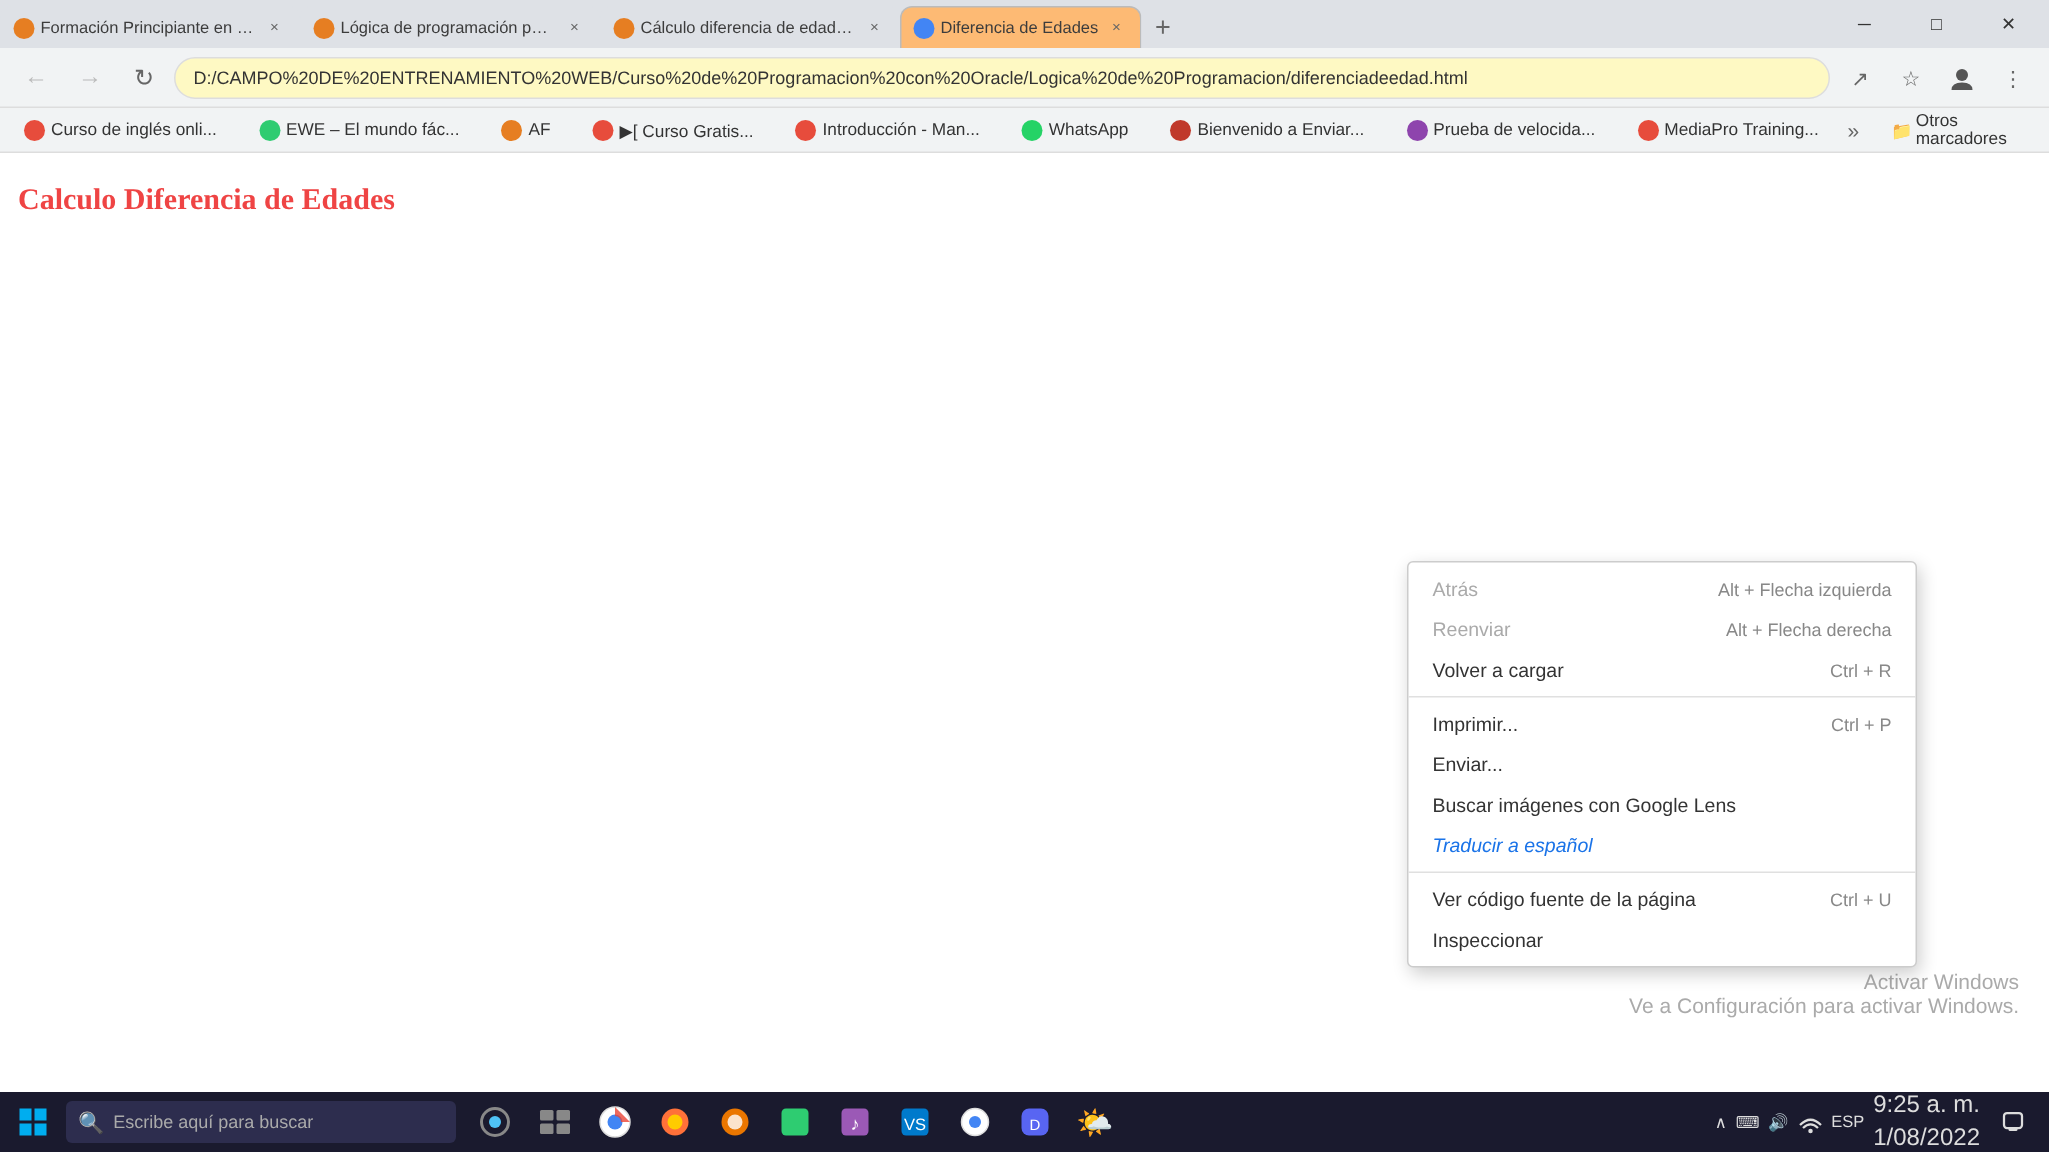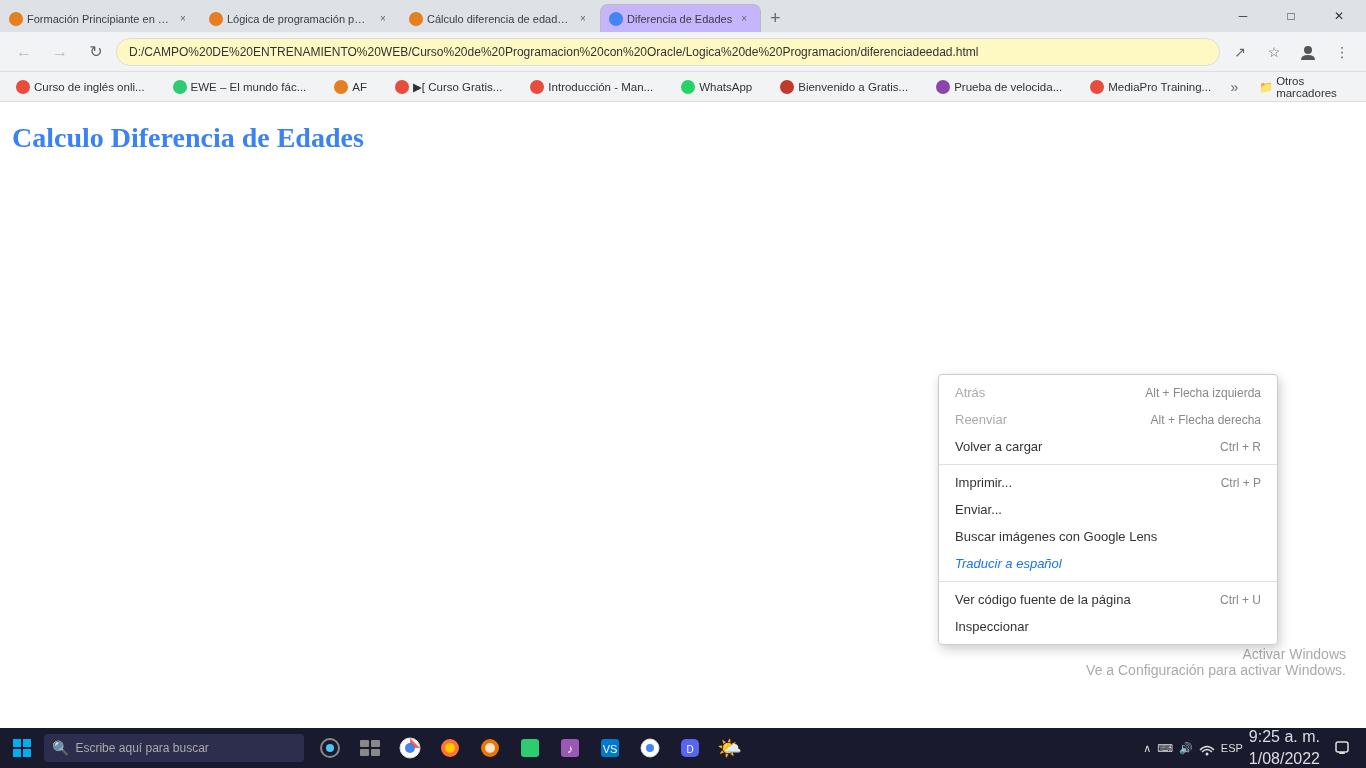--- a/index.html
+++ b/index.html
@@ -29,21 +29,21 @@
       font-size: 11px;
       color: #3c3c3c;
       max-width: 200px;
       gap: 4px;
       cursor: pointer;
       border: 1px solid transparent;
       border-bottom: none;
       position: relative;
     }
     .tab.active {
-      background: #c4b5fd;
+      background: #fdba74;
       border-color: #bbb;
       border-bottom: none;
     }
     .tab-title {
       overflow: hidden;
       text-overflow: ellipsis;
       white-space: nowrap;
       max-width: 150px;
     }
     .tab-close {
@@ -177,24 +177,24 @@
     }
 
     
     .page-content {
       background: #fff;
       padding: 20px 12px;
       height: calc(768px - 32px - 40px - 30px - 40px);
       position: relative;
     }
     .page-title {
-      font-size: 28px;
+      font-size: 20px;
       font-weight: bold;
       font-family: Times New Roman, serif;
-      color: #3b82f6;
+      color: #ef4444;
       margin-bottom: 16px;
     }
     .page-text {
       font-size: 16px;
       font-family: Times New Roman, serif;
       color: #000;
     }
 
     
     .taskbar {
@@ -414,21 +414,21 @@
       <div class="bookmark-item">
         <span class="fav-circle" style="background: rgb(231, 76, 60);"></span>
         <span>Introducción - Man...</span>
       </div>
       <div class="bookmark-item">
         <span class="fav-circle" style="background: rgb(37, 211, 102);"></span>
         <span>WhatsApp</span>
       </div>
       <div class="bookmark-item">
         <span class="fav-circle" style="background: rgb(192, 57, 43);"></span>
-        <span>Bienvenido a Gratis...</span>
+        <span>Bienvenido a Enviar...</span>
       </div>
       <div class="bookmark-item">
         <span class="fav-circle" style="background: rgb(142, 68, 173);"></span>
         <span>Prueba de velocida...</span>
       </div>
       <div class="bookmark-item">
         <span class="fav-circle" style="background: rgb(231, 76, 60);"></span>
         <span>MediaPro Training...</span>
       </div>
     </div>

